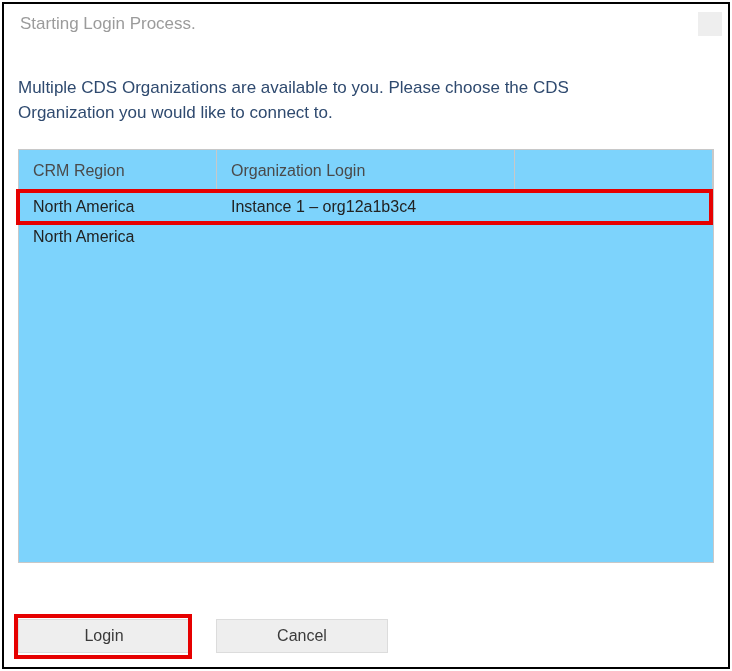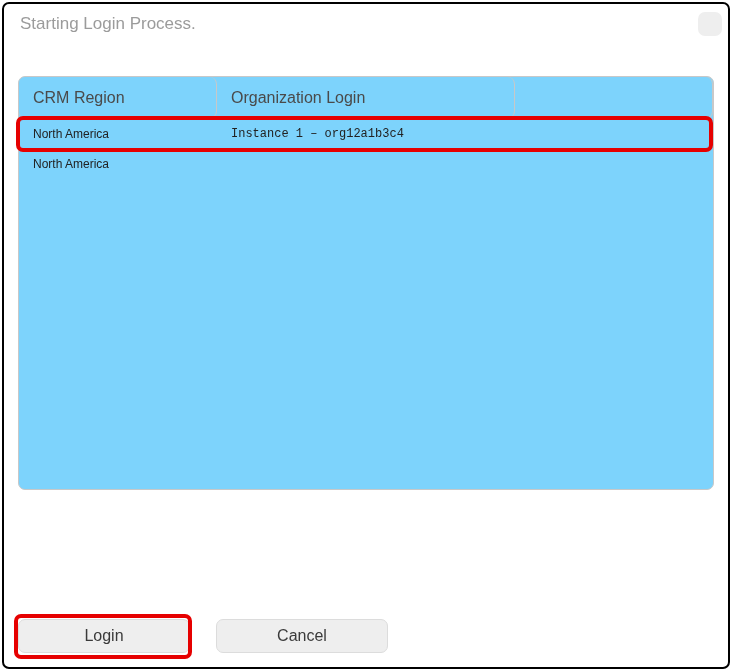--- a/index.html
+++ b/index.html
@@ -1,19 +1,18 @@
 <!DOCTYPE html>
 <html><head>
   <meta charset="utf-8">
   <style>
     * {
       box-sizing: border-box;
       margin: 0;
       padding: 0;
-      border-radius: 7px;
     }
     body {
       font-family: "Segoe UI", Tahoma, Geneva, sans-serif;
       background: #fff;
       width: 732px;
       height: 671px;
       position: relative;
     }
     .window {
       border: 2px solid #000;
@@ -86,28 +85,28 @@
     .col-org    { width: 298px; }
     .col-rest   { flex: 1; border-right: none; }
     .grid-body {
       position: relative;
     }
     .grid-row {
       display: flex;
       height: 30px;
       align-items: center;
       color: #222;
-      font-size: 12px;
+      font-size: 16px;
       cursor: pointer;
     }
     .grid-row .cell {
       padding: 0 14px;
     }
     .cell-region { width: 198px; }
-    .cell-org    { flex: 1; font-family: Liberation Mono, monospace; }
+    .cell-org    { flex: 1; }
     .highlight-row {
       position: absolute;
       border: 4px solid #e60000;
       pointer-events: none;
       top: 40px;
       left: -2px;
       width: 697px;
       height: 36px;
     }
     .button-row {
@@ -145,20 +144,21 @@
 
   <div class="titlebar">
     <div class="titlebar-title">Starting Login Process.</div>
     <div class="close-btn">
       <span></span>
     </div>
   </div>
 
   <div class="content">
 
+    <div class="description">Multiple CDS Organizations are available to you. Please choose the CDS Organization you would like to connect to.</div>
 
     <div class="grid-wrap">
       <div class="grid">
 
         <div class="grid-header">
           <div class="col col-region">CRM Region</div>
           <div class="col col-org">Organization Login</div>
           <div class="col col-rest"></div>
         </div>
 

